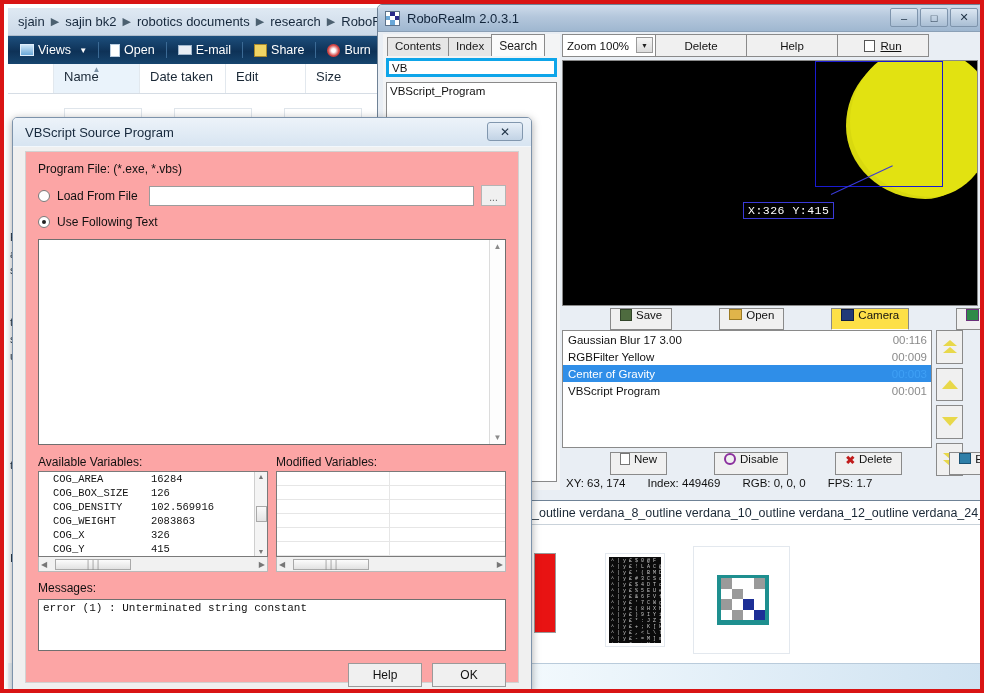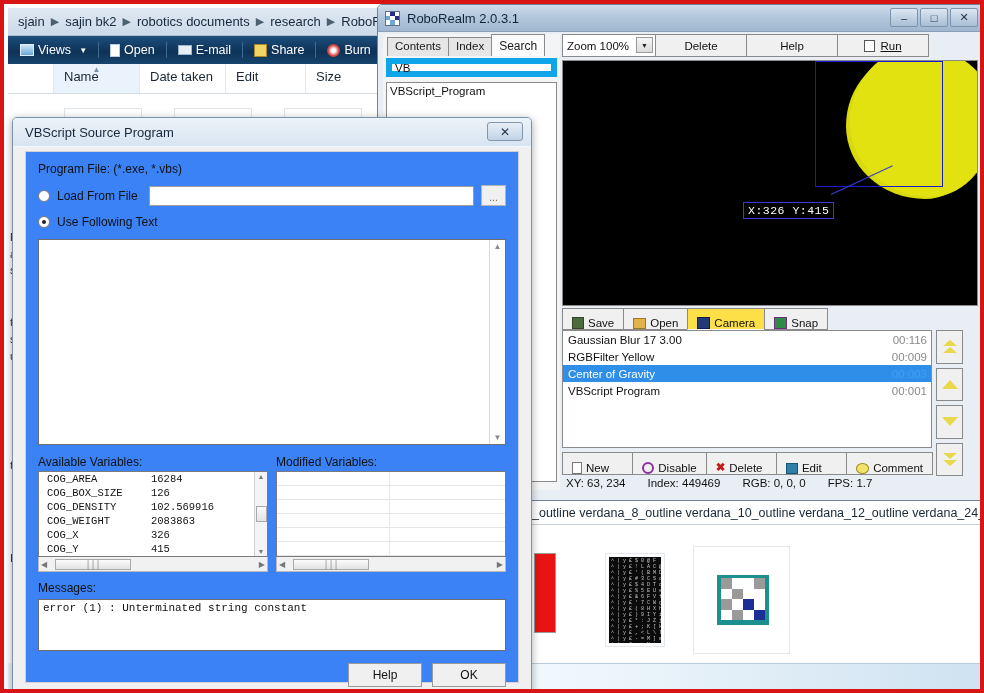--- a/index.html
+++ b/index.html
@@ -156,21 +156,21 @@
   }
   .hp-tabs { display:flex; align-items:flex-end; height:22px; padding-left:4px; }
   .hp-tab {
     border:1px solid #8a8a8a; border-bottom:none;
     background:#e6e6e6; padding:2px 7px 2px 7px; font-size:11.5px; color:#1a1a1a;
     margin-right:-1px; height:19px;
   }
   .hp-tab.active { background:#fbfbfb; height:22px; padding-top:4px; font-size:12px;}
   .hp-input {
     margin:2px 3px 0 3px; height:19px; background:#fff;
-    border:6px solid #0ea5e9; font-size:11.5px; color:#111;
+    border:3px solid #0ea5e9; font-size:11.5px; color:#111;
     padding:2px 3px; display:flex; align-items:center;
   }
   .hp-list {
     margin:5px 3px 0 3px; background:#fff; border:1px solid #8a8a8a;
     height:calc(100% - 56px); font-size:11.5px; color:#111; padding:2px 3px;
   }
 
   
   #rr-main { position:absolute; left:184px; top:29px; right:5px; bottom:3px; }
   #rr-toolbar { display:flex; height:23px; gap:0; align-items:stretch; }
@@ -214,22 +214,22 @@
     background:#3a3ad8; transform-origin:left center; transform:rotate(-25deg);
   }
 
   
   #rr-pipebar {
     position:absolute; left:0; top:274px; right:0; height:22px;
     display:flex; align-items:stretch;
   }
   .pipebtn {
     border:1px solid #8a8a8a; background:#f0f0f0;
-    display:flex; align-items:flex-end; gap:4px; padding:0 9px;
-    font-size:11.5px; color:#111; margin-right:-1px;
+    display:flex; align-items:flex-start; gap:4px; padding:0 9px;
+    font-size:11.5px; color:#111; margin-right:-1px;margin-left:48px;
   }
   .pipebtn.active { background:#fde047; border-bottom-color:#fdfdfd; }
 
   #rr-pipelist {
     position:absolute; left:0; top:296px; width:370px; height:118px;
     background:#fff; border:1px solid #8a8a8a; overflow:hidden;
   }
   .piperow {
     display:flex; justify-content:space-between; align-items:center;
     padding:1px 4px 1px 5px; font-size:11.5px; color:#111; height:17px;
@@ -278,21 +278,21 @@
   }
   #dlg-close {
     position:absolute; right:8px; top:4px; width:36px; height:19px;
     background: linear-gradient(#e7eff8,#c2d3e5);
     border:1px solid #8197ae; border-radius:3px;
     display:flex; align-items:center; justify-content:center;
     font-size:12px; color:#223548;
   }
   #dlg-body {
     position:absolute; left:12px; top:33px; right:12px; bottom:8px;
-    background:#3b82f6; border:1px solid #d2d2d2;
+    background:#fca5a5; border:1px solid #d2d2d2;
     padding:10px 12px;
   }
   .lbl { font-size:12px; color:#111; }
   .radio-row { display:flex; align-items:center; gap:7px; margin-top:9px; }
   .radio {
     width:12px; height:12px; border:1px solid #7a7a7a; border-radius:50%;
     background:#fff; position:relative; flex:none;
   }
   .radio.on::after {
     content:''; position:absolute; left:3px; top:3px; width:4px; height:4px;
@@ -317,21 +317,21 @@
     padding:2px 0;
   }
   .vscroll .ar { font-size:8px; color:#8a8a8a; }
   .varcols { display:flex; gap:8px; margin-top:10px; }
   .varcol { flex:1; }
   .varlist {
     margin-top:2px; background:#fff; border:1px solid #7a7a7a; height:86px;
     position:relative; overflow:hidden;
   }
   .varrow { display:flex; font-family:"Liberation Mono", monospace; font-size:10.5px; color:#111; height:14px; align-items:center; }
-  .varrow .k { width:112px; padding-left:8px; }
+  .varrow .k { width:112px; padding-left:14px; }
   .varrow .v { }
   .varlist .vscroll2 {
     position:absolute; right:0; top:0; width:13px; bottom:0; background:#f4f4f4;
     border-left:1px solid #cfcfcf; display:flex; flex-direction:column;
     justify-content:space-between; align-items:center; padding:1px 0;
   }
   .empty-grid {
     position:absolute; inset:0;
     background:
       repeating-linear-gradient(#fff 0 13px,#e6e6e6 13px 14px);
@@ -628,21 +628,21 @@
           <span style="display:inline-block;width:12px;height:11px;background:#2f7fa8;border:1px solid #1b5374;"></span>
           <span>Edit</span>
         </div>
         <div class="pipebtn" style="flex:1.15">
           <span style="display:inline-block;width:13px;height:11px;border-radius:50%;background:#f2e26a;border:1px solid #9a8a26;"></span>
           <span>Comment</span>
         </div>
       </div>
 
       <div id="rr-status">
-        <span>XY: 63, 234</span>
+        <span>XY: 63, 174</span>
         <span>Index: 449469</span>
         <span>RGB: 0, 0, 0</span>
         <span>FPS: 1.7</span>
       </div>
     </div>
   </div>
 
   <div id="dlg">
     <div id="dlg-title">
       <span>VBScript Source Program</span>

